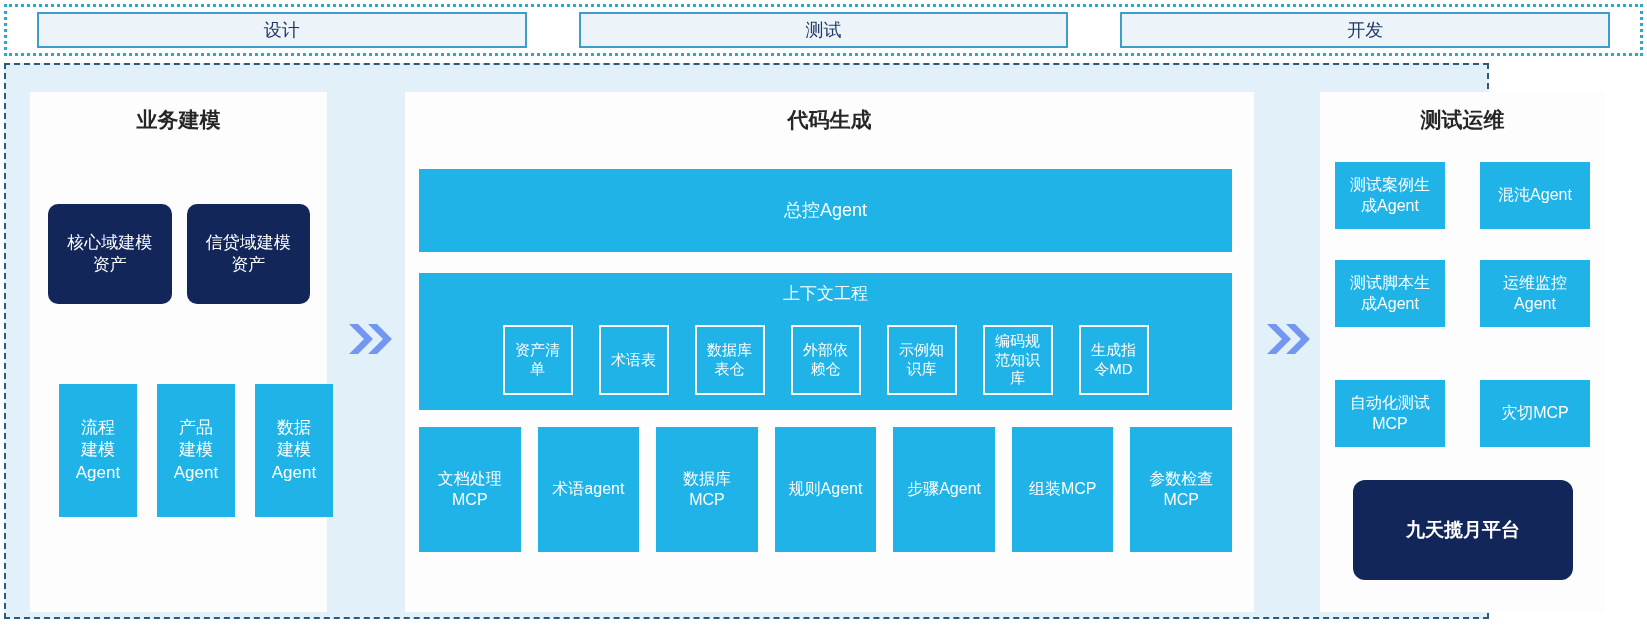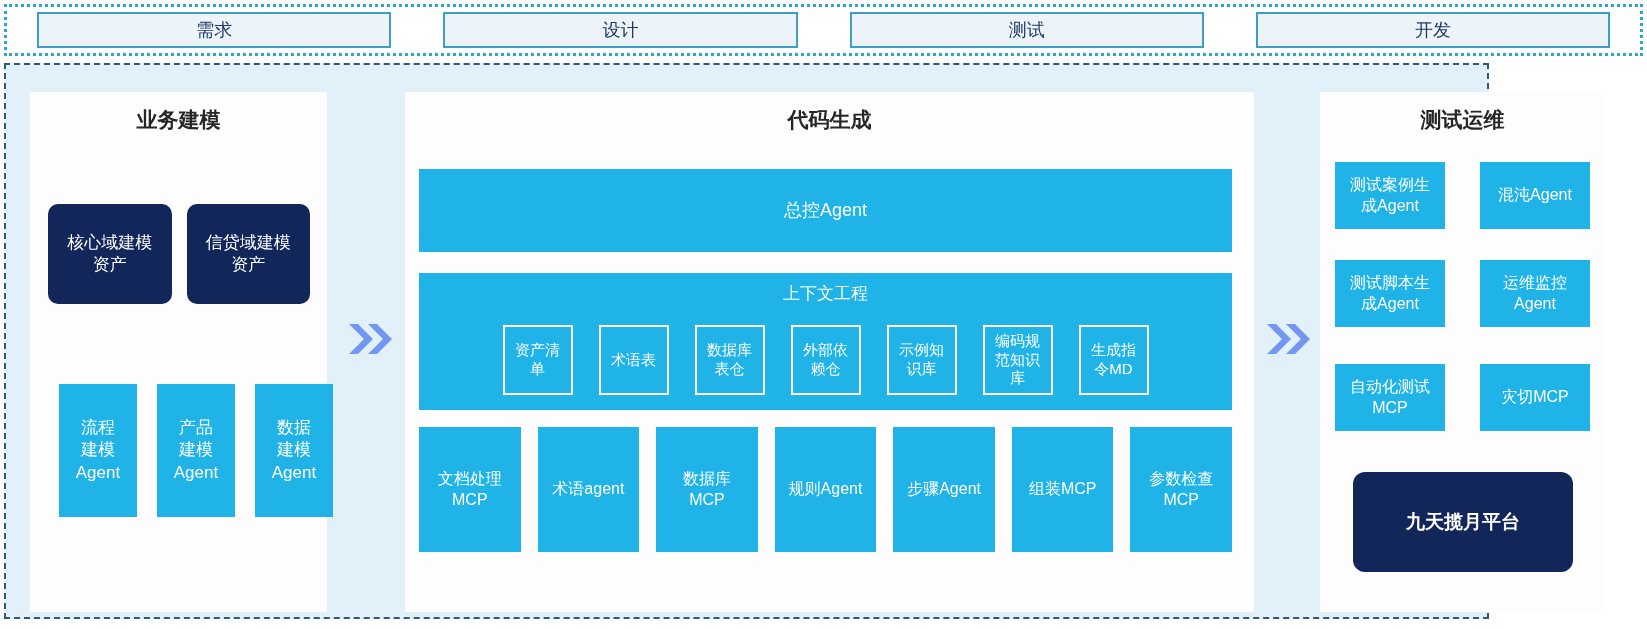--- a/index.html
+++ b/index.html
@@ -63,35 +63,34 @@
   .ctx-item {
     width: 70px; height: 70px; border: 2px solid #ffffff; color: #ffffff;
     font-size: 15px; display: flex; align-items: center; justify-content: center;
     text-align: center; white-space: pre-line; line-height: 1.25;
   }
   .tools-row { position: absolute; top: 335px; left: 14px; width: 813px; height: 125px; display: flex; gap: 17px; }
   .tools-row .cbox { flex: 1; font-size: 16px; }
   
   .test-row { position: absolute; left: 15px; right: 15px; height: 67px; display: flex; gap: 35px; }
   .test-row .cbox { flex: 1; font-size: 16px; }
-  .row-1 { top: 70px; } .row-2 { top: 168px; } .row-3 { top: 272px; }
-  .platform { position: absolute; top: 380px; left: 33px; width: 220px; height: 100px; font-size: 19px; font-weight: bold; border-radius: 12px; }
+  .row-1 { top: 70px; } .row-2 { top: 168px; } .row-3 { top: 288px; }
+  .platform { position: absolute; top: 388px; left: 33px; width: 220px; height: 100px; font-size: 19px; font-weight: bold; border-radius: 12px; }
   
   .flow-arrow { position: absolute; top: 258px; width: 44px; height: 32px; }
   .arrow-1 { left: 342px; } .arrow-2 { left: 1260px; }
   .flow-arrow svg { display: block; }
   .flow-arrow polygon { fill: var(--arrow, #7397f0); }
 </style>
 </head>
 <body>
 
 <div class="stage">
 
   <div class="phase-strip">
-    <div class="phase-box">需求</div>
     <div class="phase-box">设计</div>
     <div class="phase-box">测试</div>
     <div class="phase-box">开发</div>
   </div>
 
   <div class="main">
 
     <div class="panel left-panel">
       <div class="panel-title">业务建模</div>
       <div class="asset-row">

